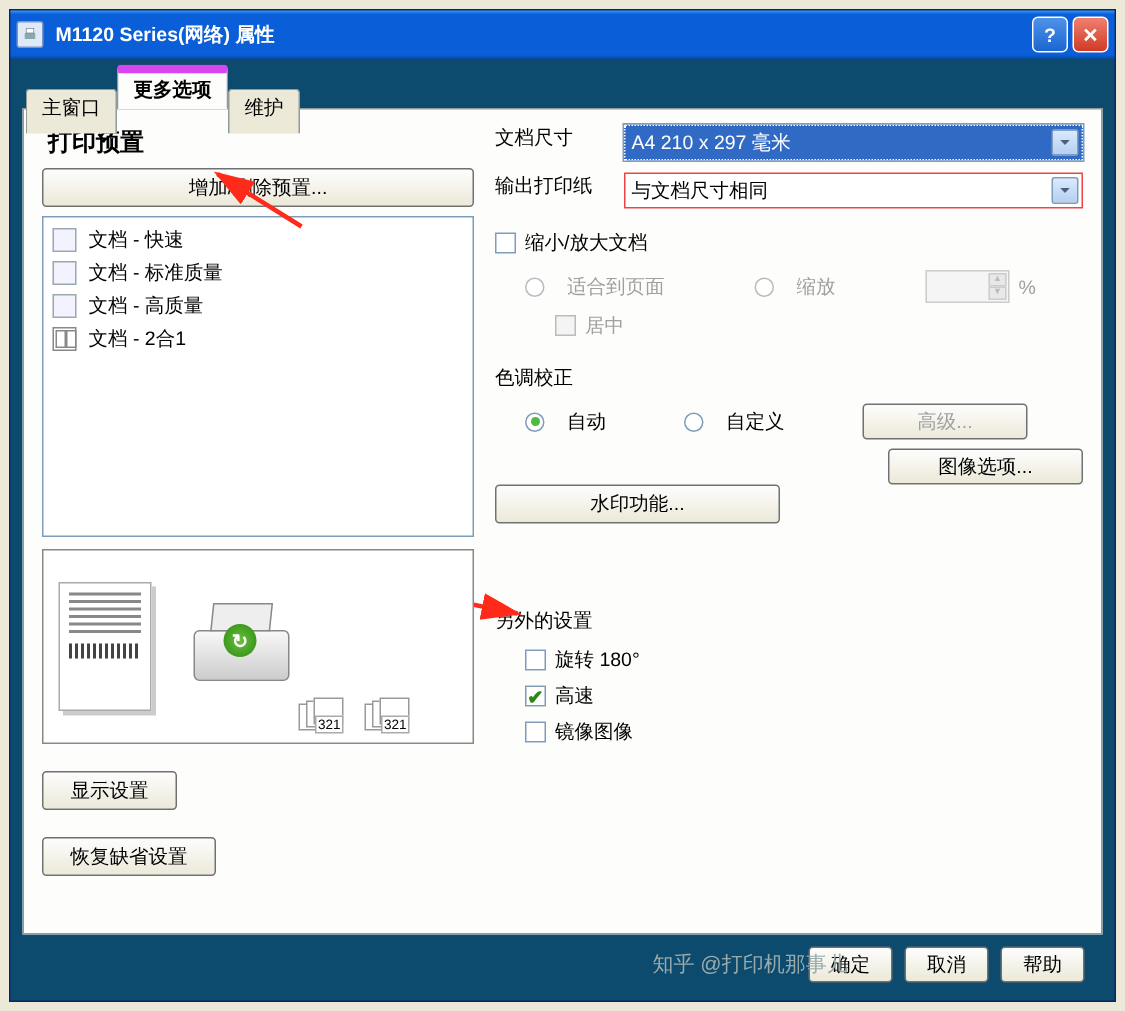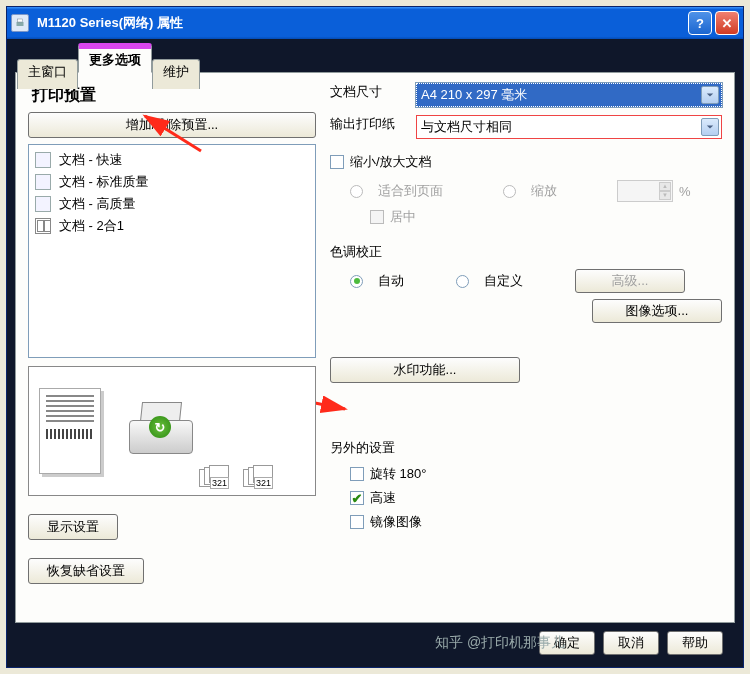--- a/index.html
+++ b/index.html
@@ -1,18 +1,18 @@
 <!DOCTYPE html>
 <html><head>
 <meta charset="utf-8">
 <style>
 * { box-sizing: border-box; font-family: "Microsoft YaHei", "SimSun", Tahoma, sans-serif; font-size: 13px; }
 body { margin: 0; background: #ece9d8; width: 750px; height: 674px; }
 
-.window { width: 738px; height: 662px; margin: 6px; border: 1px solid #0a246a; background: #0f172a; display:flex; flex-direction:column; }
+.window { width: 738px; height: 662px; margin: 6px; border: 1px solid #0a246a; background: #0c4a6e; display:flex; flex-direction:column; }
 
 .titlebar { height:32px; background: linear-gradient(to bottom,#3a95ff 0%,#0a5fd9 8%,#0a5fd9 92%,#034bb5 100%); display:flex; align-items:center; padding:0 4px; color:#fff; font-weight:bold; }
 .titlebar .icon { width:18px; height:18px; background:#dfe9f7; border:1px solid #7a96c9; border-radius:2px; margin-right:8px; display:flex; align-items:center; justify-content:center; }
 .titlebar .icon svg{width:12px;height:12px;}
 .titlebar .spacer { flex:1; }
 .tb-btn { width:24px; height:24px; margin-left:3px; border:1px solid #fff; border-radius:4px; display:flex; align-items:center; justify-content:center; font-weight:bold; color:#fff; }
 .tb-help { background: linear-gradient(#4f92e8,#1b66d0); }
 .tb-close { background: linear-gradient(#f08070,#d03b24); }
 
 .body { flex:1; padding:4px 8px 8px 8px; display:flex; flex-direction:column; }
@@ -259,21 +259,21 @@
           <label class="radio">
             <span class="rb"></span>
             <span>自定义</span>
           </label>
           <button class="std-btn small disabled-text" style="width:110px;">高级...</button>
         </div>
         <div class="right-buttons">
           <button class="std-btn small" style="width:130px;">图像选项...</button>
         </div>
 
-        <div style="margin-top:34px;text-decoration:underline;">
+        <div style="text-decoration:underline;">
           <button class="std-btn" style="width:190px;">水印功能...</button>
         </div>
 
         <div style="margin-top:50px;">
           <div class="sect-label">另外的设置</div>
           <div style="display:flex;flex-direction:column;gap:6px;margin-left:20px;">
             <label class="checkbox">
               <span class="cb"></span>
               <span>旋转 180°</span>
             </label>

